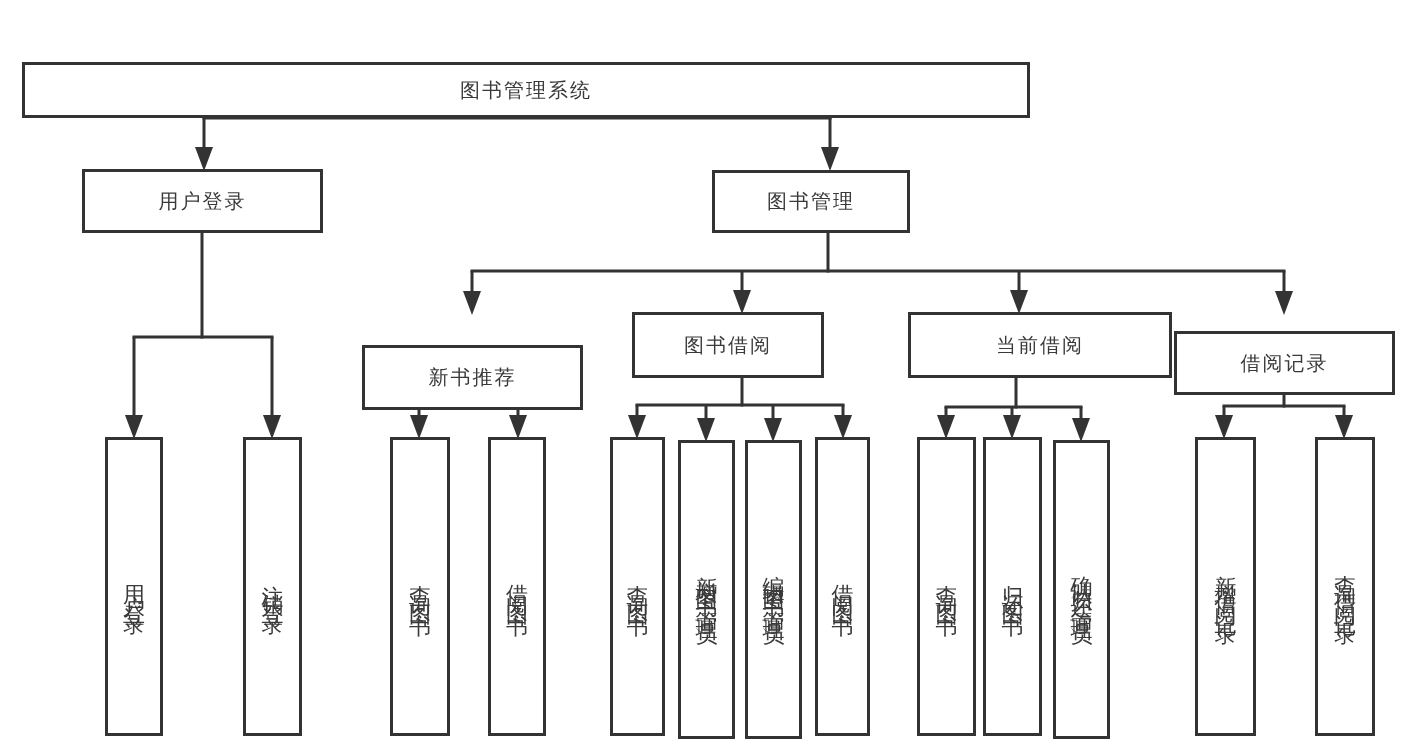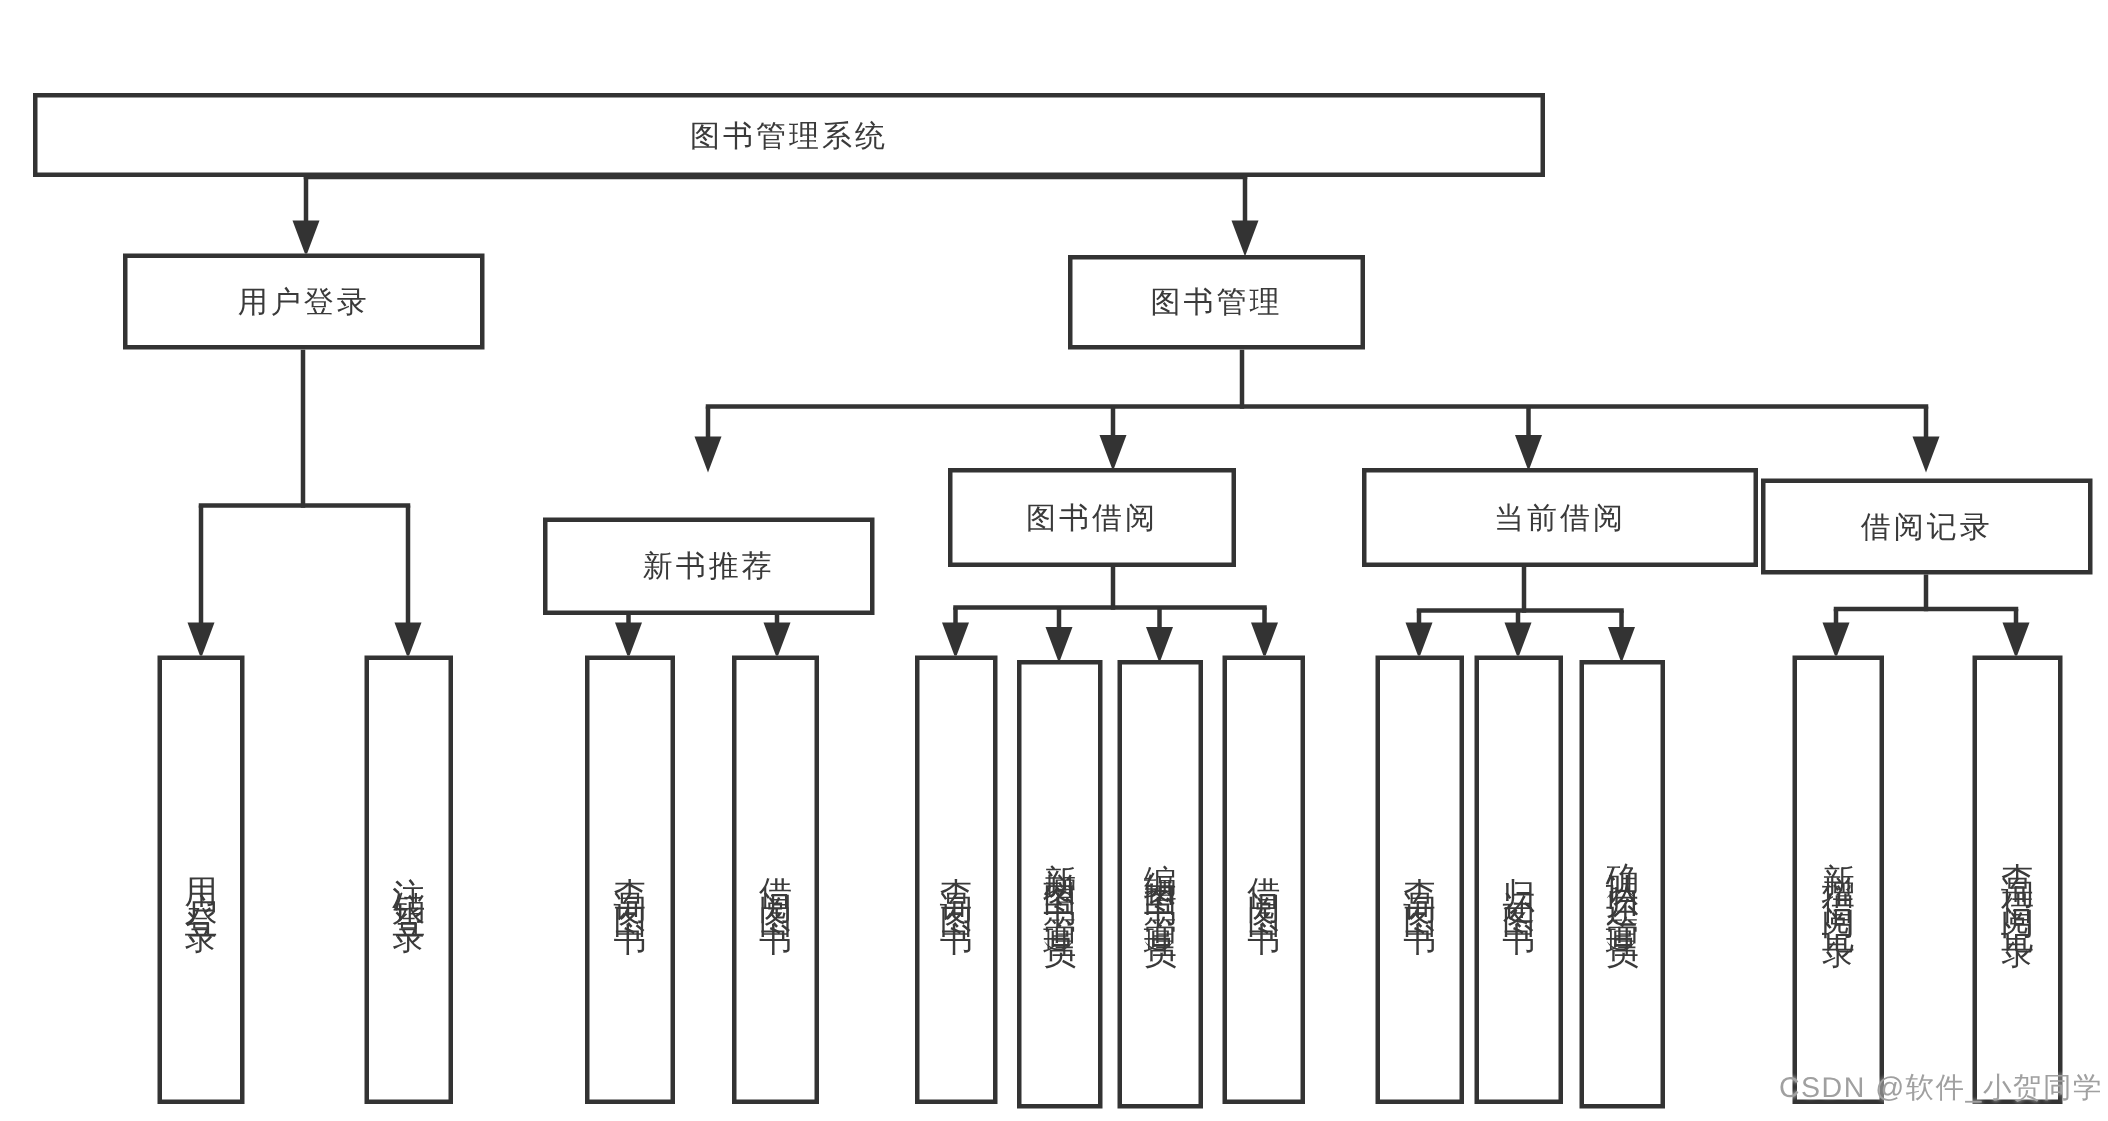--- a/index.html
+++ b/index.html
@@ -143,21 +143,21 @@
   </svg>
 
   <div class="hnode" style="left:22px; top:14px; width:1008px; height:56px;margin-top:48px;">图书管理系统</div>
 
   <div class="hnode" style="left:82px; top:169px; width:241px; height:64px;">用户登录</div>
   <div class="hnode" style="left:712px; top:170px; width:198px; height:63px;">图书管理</div>
 
   <div class="hnode" style="left:362px; top:313px; width:221px; height:65px;margin-top:32px;">新书推荐</div>
   <div class="hnode" style="left:632px; top:312px; width:192px; height:66px;">图书借阅</div>
   <div class="hnode" style="left:908px; top:312px; width:264px; height:66px;">当前借阅</div>
-  <div class="hnode" style="left:1174px; top:319px; width:221px; height:64px;">借阅记录</div>
+  <div class="hnode" style="left:1174px; top:331px; width:221px; height:64px;">借阅记录</div>
 
   <div class="vnode" style="left:105px; width:58px;">
     <span>用户登录</span>
   </div>
   <div class="vnode" style="left:243px; width:59px;">
     <span>注销登录</span>
   </div>
 
   <div class="vnode" style="left:390px; width:60px;">
     <span>查询图书</span>
@@ -189,15 +189,14 @@
     <span>确认归还（管理员）</span>
   </div>
 
   <div class="vnode" style="left:1195px; width:61px;">
     <span>新增借阅记录</span>
   </div>
   <div class="vnode" style="left:1315px; width:60px;">
     <span>查询借阅记录</span>
   </div>
 
-  <div id="watermark">CSDN @软件_小贺同学</div>
 
 </div>
 
 </body></html>

